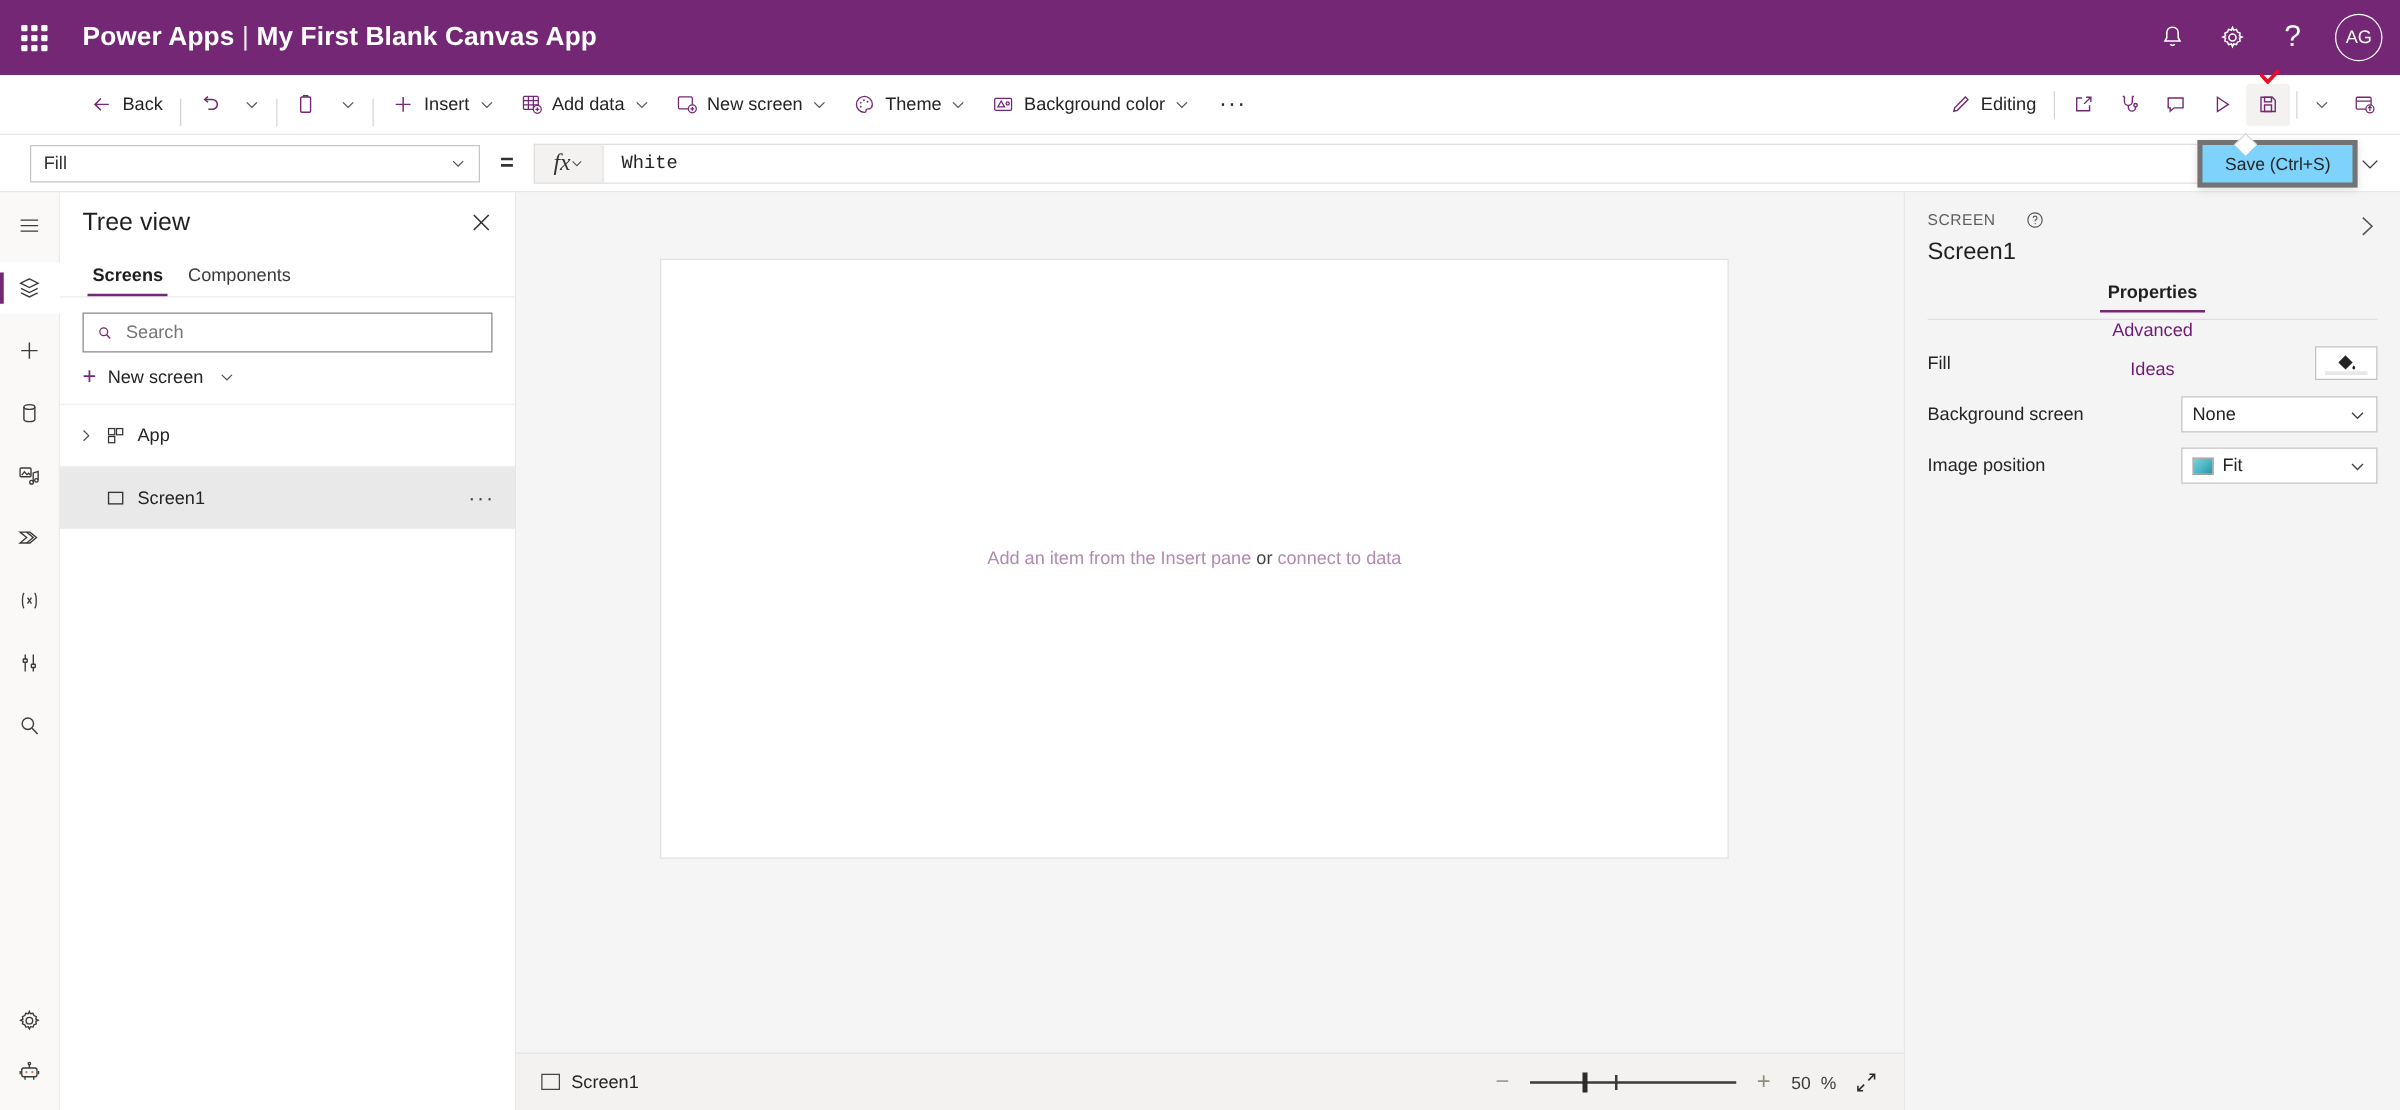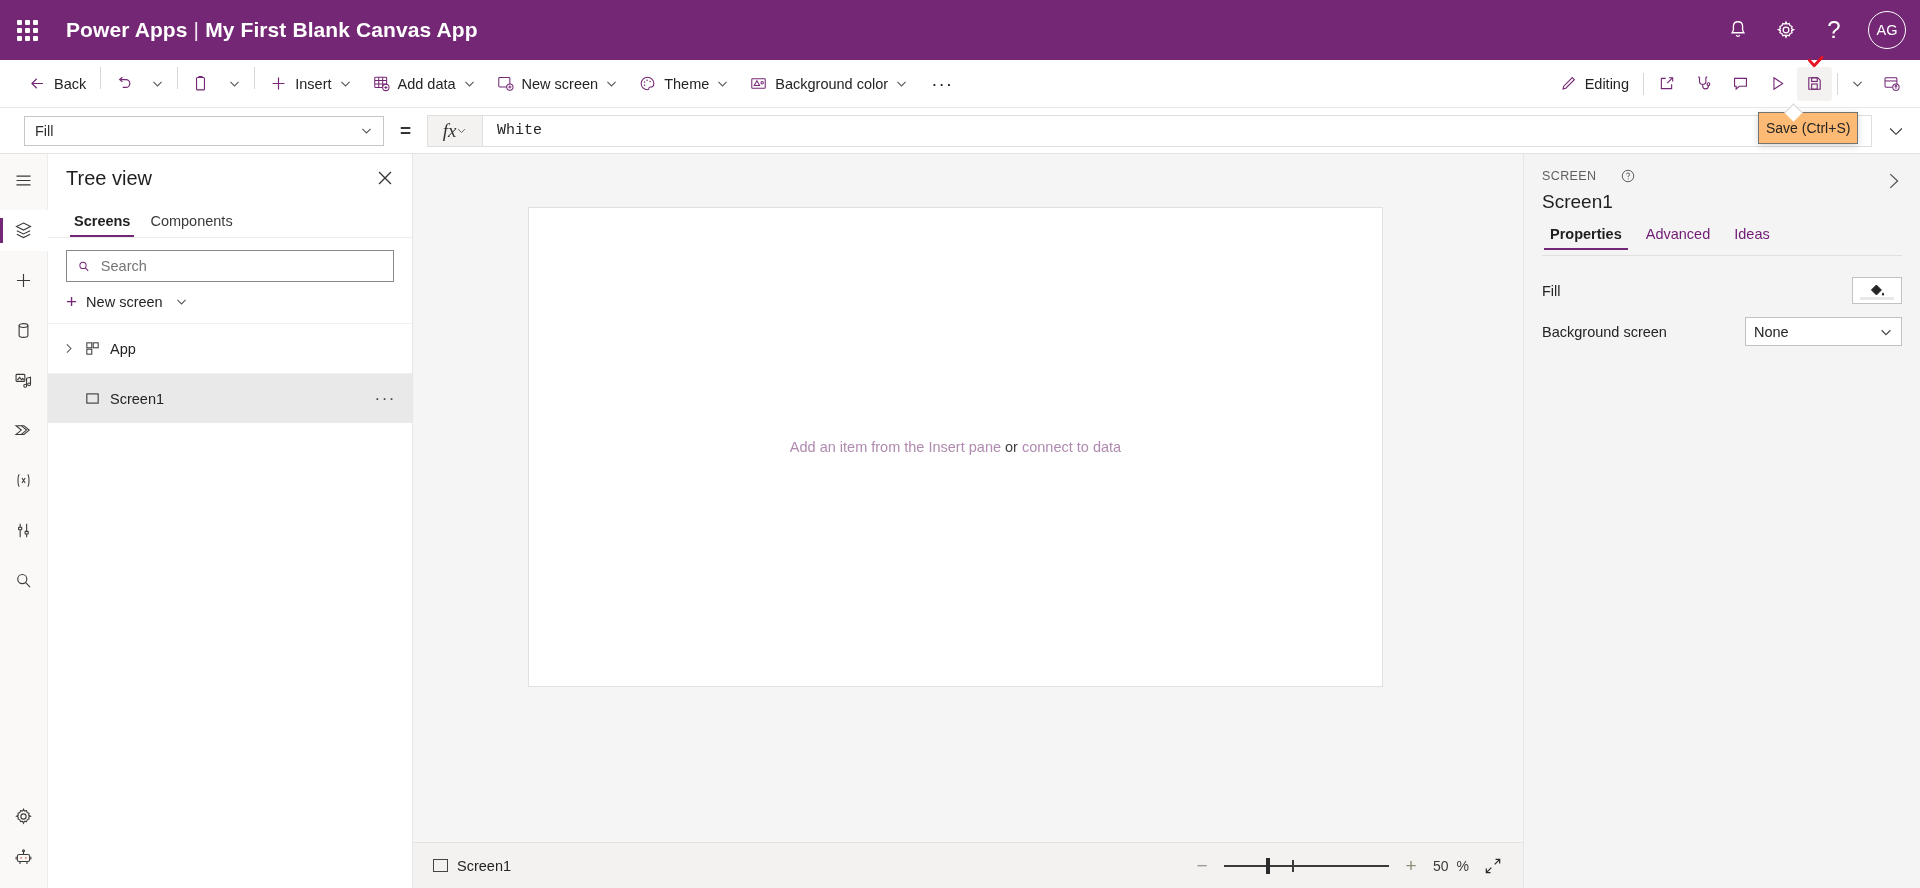--- a/index.html
+++ b/index.html
@@ -61,33 +61,33 @@
   .cmd {
     display: flex; align-items: center; gap: 7px;
     height: 34px; padding: 0 9px; margin: 0 1px;
     color: #242424; font-size: 14.5px; cursor: pointer; white-space: nowrap;
     border-radius: 3px;
   }
   .cmd svg { width: 19px; height: 19px; flex: none; }
   .cmd .chev { width: 13px; height: 13px; flex:none; }
   .cmd.icon-only { padding: 0 8px; }
   .vsep { width: 1px; height: 22px; background: #d6d6d6; margin: 0 4px; flex: none; }
-  .cmd-left { display: flex; align-items: flex-start; padding-left: 18px; }
+  .cmd-left { display: flex; align-items: flex-end; padding-left: 18px; margin-left: 44px; }
   .cmd-right { margin-left: auto; display: flex; align-items: center; padding-right: 10px; }
   .ellipsis-btn { font-size: 19px; letter-spacing: 1px; padding: 0 12px; color:#242424; }
   .save-btn { background: #f3f2f1; position: relative; }
   .check-overlay {
     position: absolute; top: -14px; left: 50%; transform: translateX(-46%);
     width: 36px; height: 26px; pointer-events: none;
   }
   .tooltip {
     position: absolute; top: 112px; left: 1758px;
-    background: #fdba74; border: 1px solid #737373;
+    background: #7dd3fc; border: 4px solid #737373;
     box-shadow: 0 2px 7px rgba(0,0,0,.16);
-    padding: 7px 7px; font-size: 14px; color: #242424; z-index: 60; white-space: nowrap;
+    padding: 7px 18px; font-size: 14px; color: #242424; z-index: 60; white-space: nowrap;
   }
   .tooltip::before {
     content:''; position:absolute; top:-7px; left: 28px;
     width: 12px; height: 12px; background:#fff;
     border-left:1px solid #d6d6d6; border-top:1px solid #d6d6d6;
     transform: rotate(45deg);
   }
 
   
   .fxbar {
@@ -229,22 +229,23 @@
   }
   .pp-head { padding: 14px 18px 0 18px; }
   .pp-kicker { display: flex; align-items: center; gap: 23px; }
   .pp-kicker .t { font-size: 12.5px; color: #5e5e5e; letter-spacing: .4px; }
   .pp-kicker .help { width: 16px; height: 16px; color:#555; cursor:pointer;}
   .pp-expand {
     position: absolute; top: 16px; right: 16px; cursor: pointer; color: #555; width: 22px; height: 22px;
   }
   .pp-name { font-size: 19px; color: #201f1e; margin-top: 7px; }
   .pp-tabs {
-    display: flex; align-items: flex-start; gap: 8px; margin-top: 13px; height: 30px;
+    display: flex; align-items: center; gap: 8px; margin-top: 13px; height: 30px;
     border-bottom: 1px solid #e2e0df;
+    flex-direction: column;
   }
   .pp-tab {
     font-size: 14.5px; color: #701a75; padding: 0 8px 7px 8px; cursor: pointer; position: relative;
   }
   .pp-tab.active { font-weight: bold; color: #201f1e; }
   .pp-tab.active::after {
     content:''; position:absolute; left: 2px; right: 2px; bottom: -1px; height: 2px; background: #742774;
   }
   .pp-rows { padding: 14px 18px 0 18px; }
   .pp-row { display: flex; align-items: center; height: 41px; }
@@ -726,14 +727,26 @@
       <div class="pp-ctrl">
         <div class="pp-dropdown">
           <span>None</span>
           <svg class="chev" viewBox="0 0 16 16" fill="none" stroke="currentColor" stroke-width="1.3">
               <path d="M3 6l5 5 5-5"></path>
             </svg>
         </div>
       </div>
     </div>
 
+    <div class="pp-row">
+      <span class="pp-label">Image position</span>
+      <div class="pp-ctrl">
+        <div class="pp-dropdown">
+          <span class="img-thumb"></span>
+          <span>Fit</span>
+          <svg class="chev" viewBox="0 0 16 16" fill="none" stroke="currentColor" stroke-width="1.3">
+              <path d="M3 6l5 5 5-5"></path>
+            </svg>
+        </div>
+      </div>
+    </div>
   </div>
 </div>
 
 </body></html>

